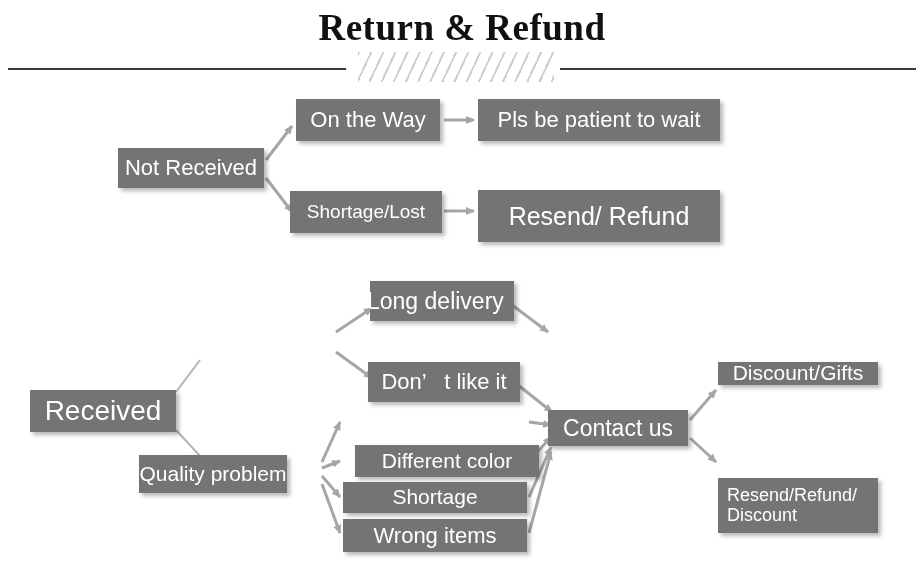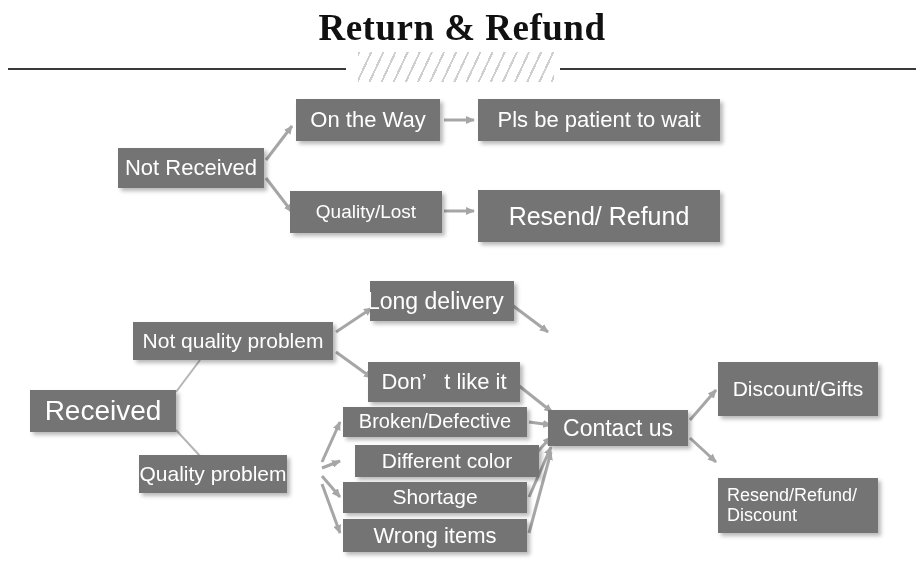--- a/index.html
+++ b/index.html
@@ -116,68 +116,62 @@
 
   <div class="box c" style="left:296px;top:99px;width:144px;height:42px;font-size:22px;">
     <span class="t">On the Way</span>
   </div>
 
   <div class="box c" style="left:478px;top:99px;width:242px;height:42px;font-size:22px;">
     <span class="t">Pls be patient to wait</span>
   </div>
 
   <div class="box c" style="left:290px;top:191px;width:152px;height:42px;font-size:19px;">
-    <span class="t">Quality/Lost</span>
+    <span class="t">Shortage/Lost</span>
   </div>
 
   <div class="box c" style="left:478px;top:190px;width:242px;height:52px;font-size:25px;">
     <span class="t">Resend/ Refund</span>
   </div>
 
   <div class="box c" style="left:30px;top:390px;width:146px;height:42px;font-size:28px;">
     <span class="t">Received</span>
   </div>
 
-  <div class="box c" style="left:133px;top:322px;width:200px;height:38px;font-size:21px;">
-    <span class="t">Not quality problem</span>
-  </div>
 
   <div class="box l" style="left:370px;top:281px;width:144px;height:40px;font-size:23px;padding-left:0;">
     <span class="t" style="margin-left:-3px;">Long delivery</span>
   </div>
 
   <div class="box c" style="left:368px;top:362px;width:152px;height:40px;font-size:22px;">
     <span class="t">Don’   t like it</span>
   </div>
 
   <div class="box c" style="left:139px;top:455px;width:148px;height:38px;font-size:21px;">
     <span class="t">Quality problem</span>
   </div>
 
-  <div class="box c" style="left:343px;top:407px;width:184px;height:30px;font-size:20px;">
-    <span class="t">Broken/Defective</span>
-  </div>
 
   <div class="box c" style="left:343px;top:445px;width:184px;height:32px;font-size:21px;margin-left:12px;">
     <span class="t">Different color</span>
   </div>
 
   <div class="box c" style="left:343px;top:482px;width:184px;height:31px;font-size:21px;">
     <span class="t">Shortage</span>
   </div>
 
   <div class="box c" style="left:343px;top:519px;width:184px;height:33px;font-size:22px;">
     <span class="t">Wrong items</span>
   </div>
 
   <div class="box c" style="left:548px;top:410px;width:140px;height:36px;font-size:23px;">
     <span class="t">Contact us</span>
   </div>
 
-  <div class="box c" style="left:718px;top:362px;width:160px;height:54px;font-size:21px;">
+  <div class="box c" style="left:718px;top:362px;width:160px;height:23px;font-size:21px;">
     <span class="t">Discount/Gifts</span>
   </div>
 
   <div class="box wrap l" style="left:718px;top:437px;width:160px;height:55px;font-size:18px;padding-left:9px;margin-top:41px;">
     <span class="t">Resend/Refund/
 Discount</span>
   </div>
 
 </div>
 

